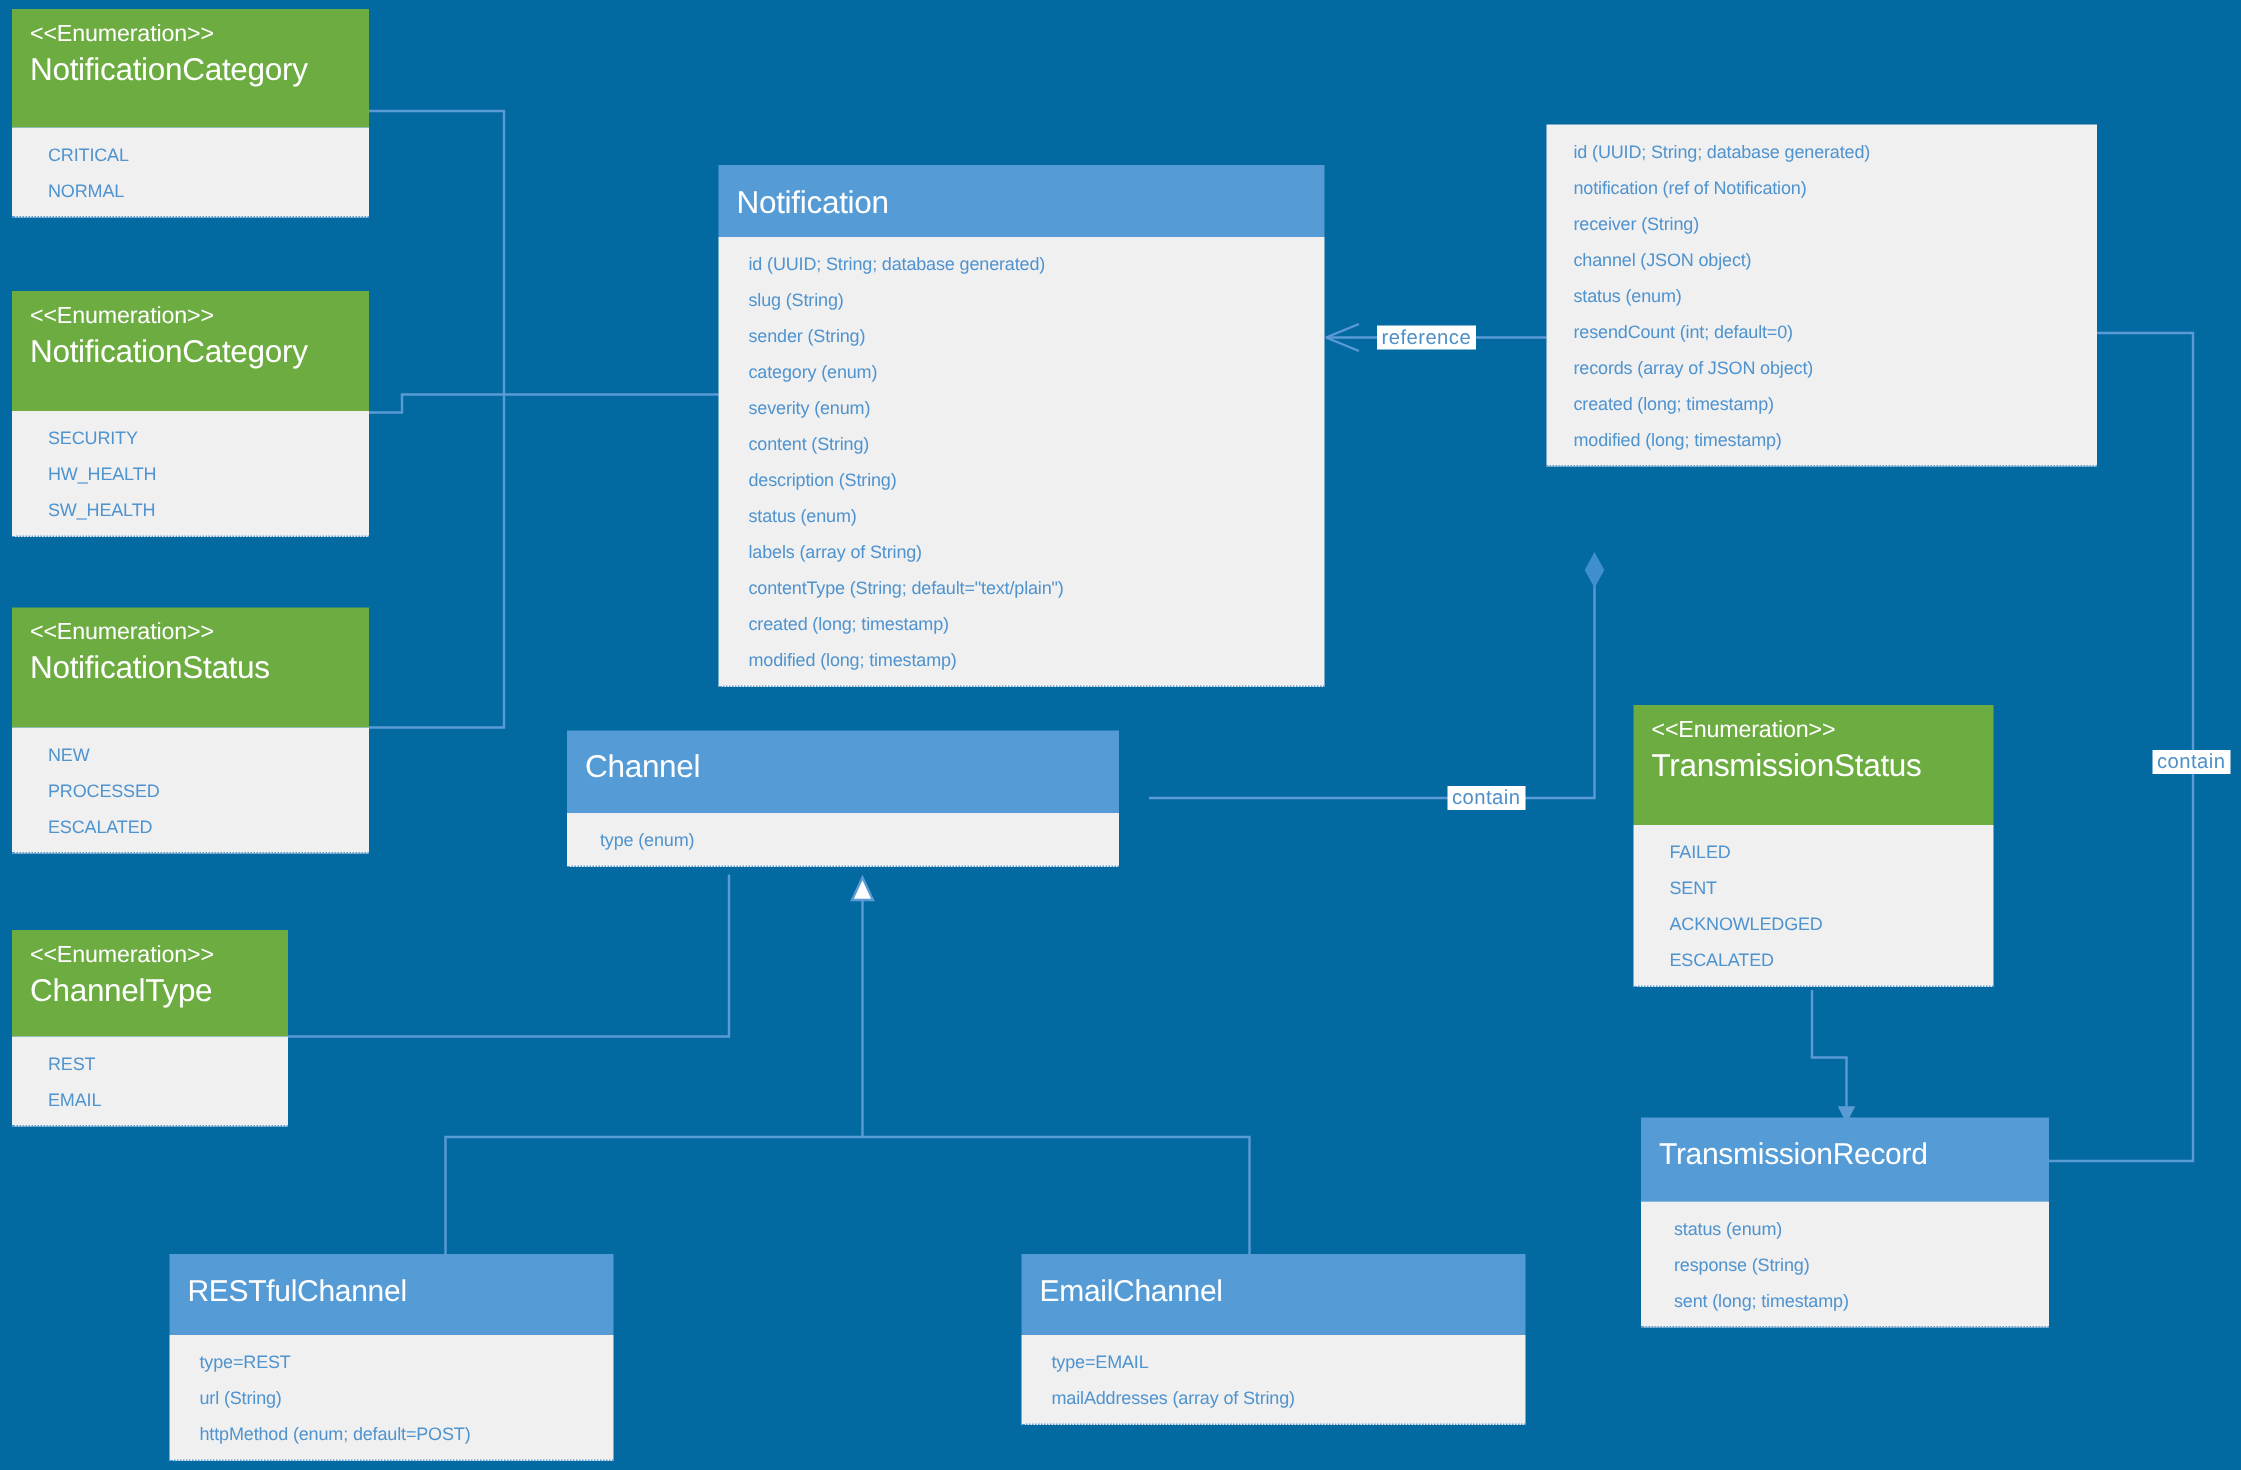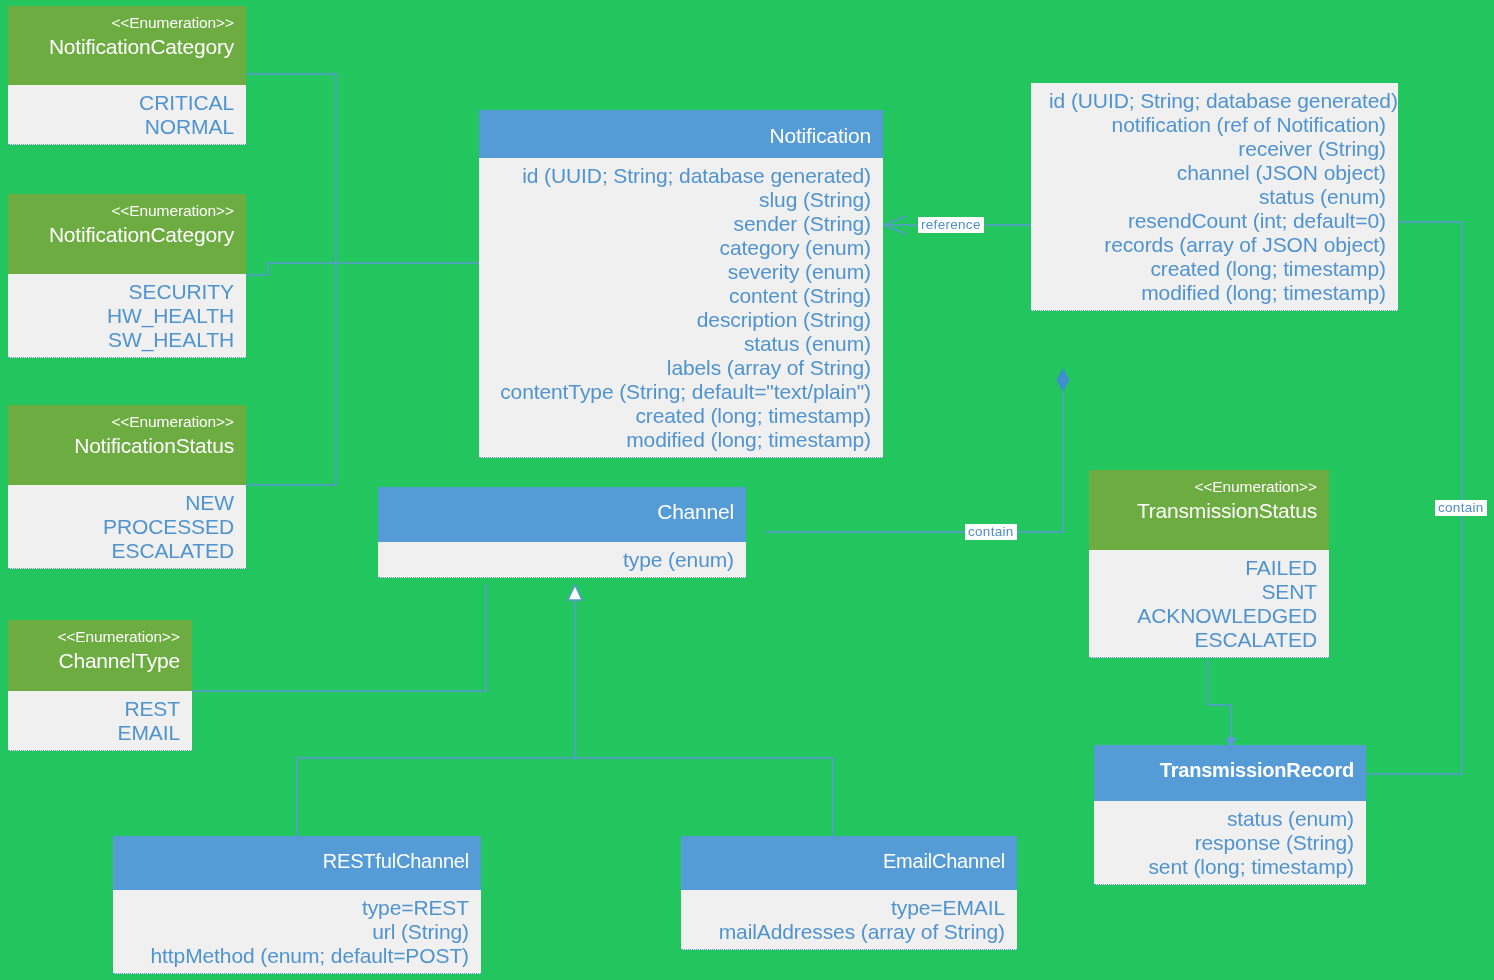--- a/index.html
+++ b/index.html
@@ -6,23 +6,22 @@
     margin: 0; padding: 0;
     background: #ffffff;
   }
   body {
     font-family: "Liberation Sans", sans-serif;
   }
   #canvas {
     position: relative;
     width: 1494px;
     height: 980px;
-    background: #22c55e;
+    background: #0369a1;
     overflow: hidden;
-    text-align: right;
   }
   #wires {
     position: absolute;
     left: 0; top: 0;
     width: 1494px;
     height: 980px;
     pointer-events: none;
   }
   .node {
     position: absolute;
@@ -55,21 +54,21 @@
   .node-title.small {
     font-size: 20px;
   }
   .node-body {
     box-sizing: border-box;
     background: #f0f0f0;
     border-bottom: 1px dotted #5b9bd5;
     padding: 6px 12px 5px 22px;
   }
   .attr {
-    font-size: 21px;
+    font-size: 12px;
     line-height: 24px;
     color: #4f93cf;
     white-space: nowrap;
     letter-spacing: -0.1px;
   }
   .enum-body {
     padding-left: 24px;
   }
   .edge-label {
     position: absolute;
@@ -215,31 +214,31 @@
     </div>
     <div class="node-body enum-body">
       <div class="attr">FAILED</div>
       <div class="attr">SENT</div>
       <div class="attr">ACKNOWLEDGED</div>
       <div class="attr">ESCALATED</div>
     </div>
   </div>
 
   <div class="node" style="left:1094px; top:745px; width:272px;">
-    <div class="node-header klass" style="height:56px; padding-top:11px;font-weight:bold;">
+    <div class="node-header klass" style="height:56px; padding-top:11px;">
       <div class="node-title small">TransmissionRecord</div>
     </div>
     <div class="node-body" style="padding-left:22px;">
       <div class="attr">status (enum)</div>
       <div class="attr">response (String)</div>
       <div class="attr">sent (long; timestamp)</div>
     </div>
   </div>
 
-  <div class="node" style="left:113px; top:836px; width:368px;">
+  <div class="node" style="left:113px; top:836px; width:296px;">
     <div class="node-header klass" style="height:54px; padding-top:11px;">
       <div class="node-title small">RESTfulChannel</div>
     </div>
     <div class="node-body" style="padding-left:20px;">
       <div class="attr">type=REST</div>
       <div class="attr">url (String)</div>
       <div class="attr">httpMethod (enum; default=POST)</div>
     </div>
   </div>
 

